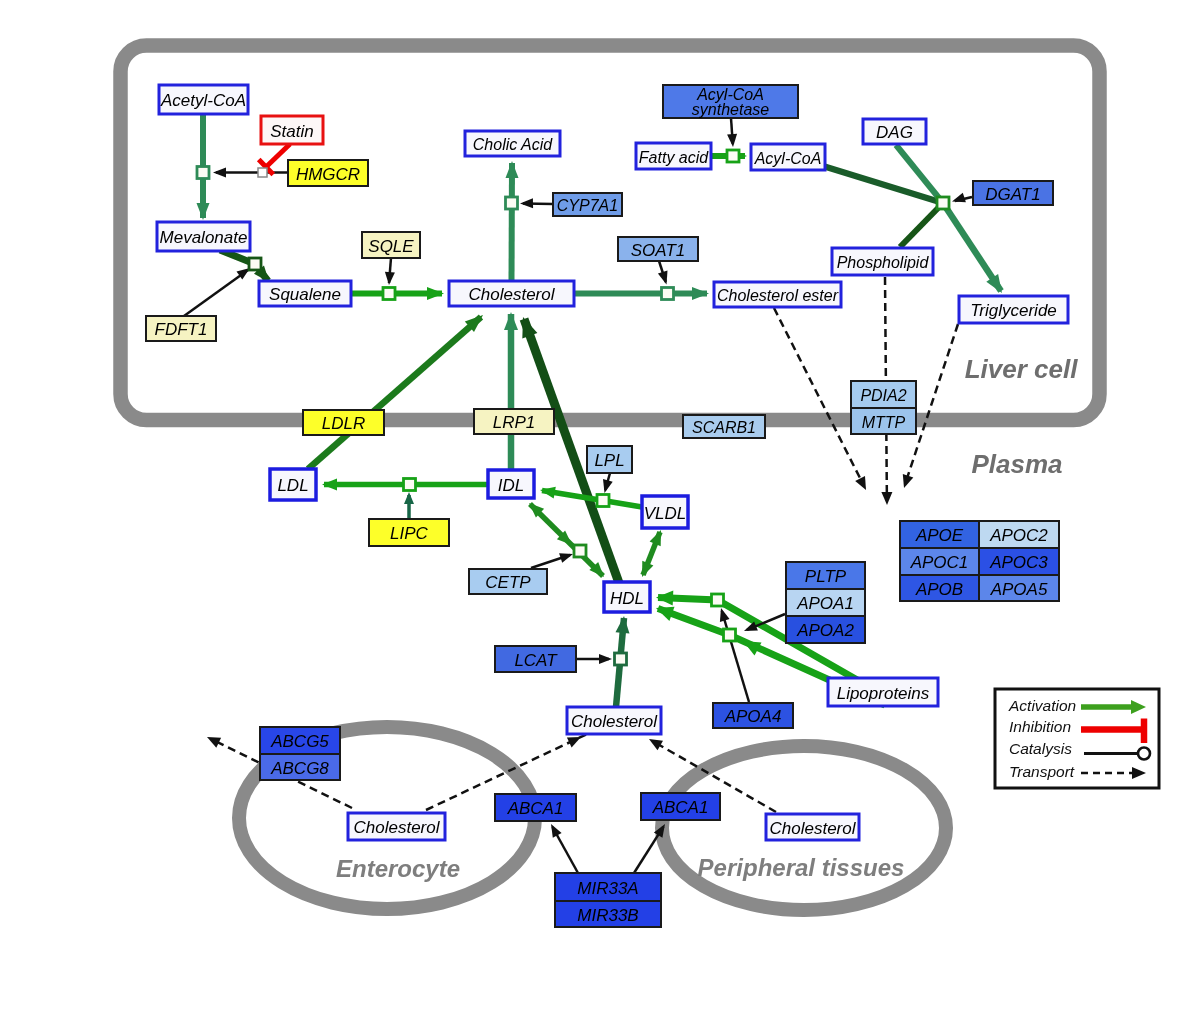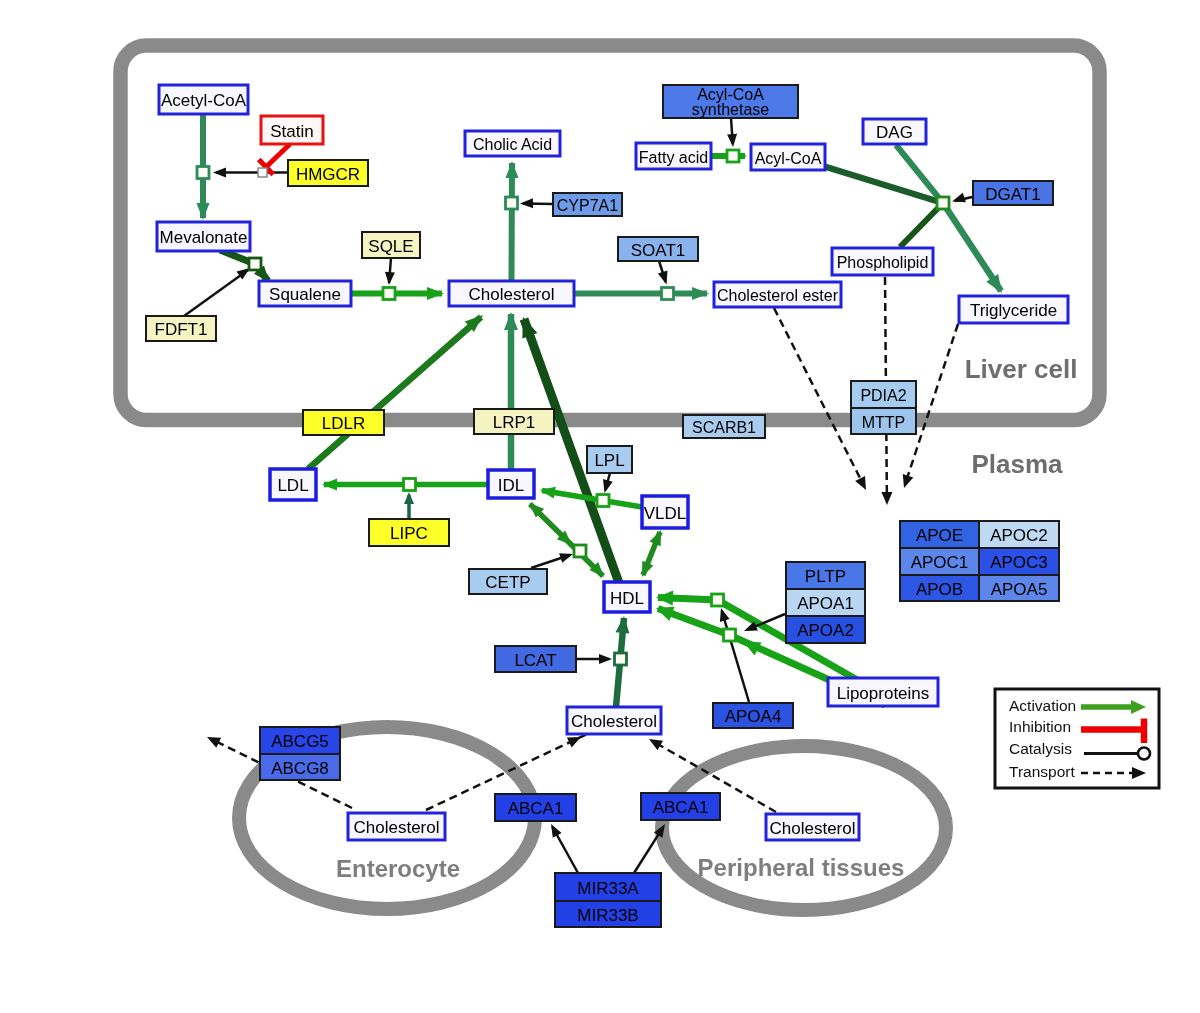--- a/index.html
+++ b/index.html
@@ -1,16 +1,16 @@
 <!DOCTYPE html>
 <html><head>
 <meta charset="utf-8">
 <style>
   html,body{margin:0;padding:0;background:#ffffff;}
-  #stage{position:relative;width:1200px;height:1013px;background:#ffffff;overflow:hidden;}
+  #stage{position:relative;width:1200px;height:1013px;background:#ffffff;overflow:hidden;font-style:italic;}
   svg{font-family:"Liberation Sans","DejaVu Sans",sans-serif;}
   text{font-family:"Liberation Sans","DejaVu Sans",sans-serif;}
   .node-label{pointer-events:none;}
 </style>
 </head>
 <body>
 
 <div id="stage">
   <svg id="canvas" width="1200" height="1013" viewBox="0 0 1200 1013" xmlns="http://www.w3.org/2000/svg">
     <g id="g-containers">

